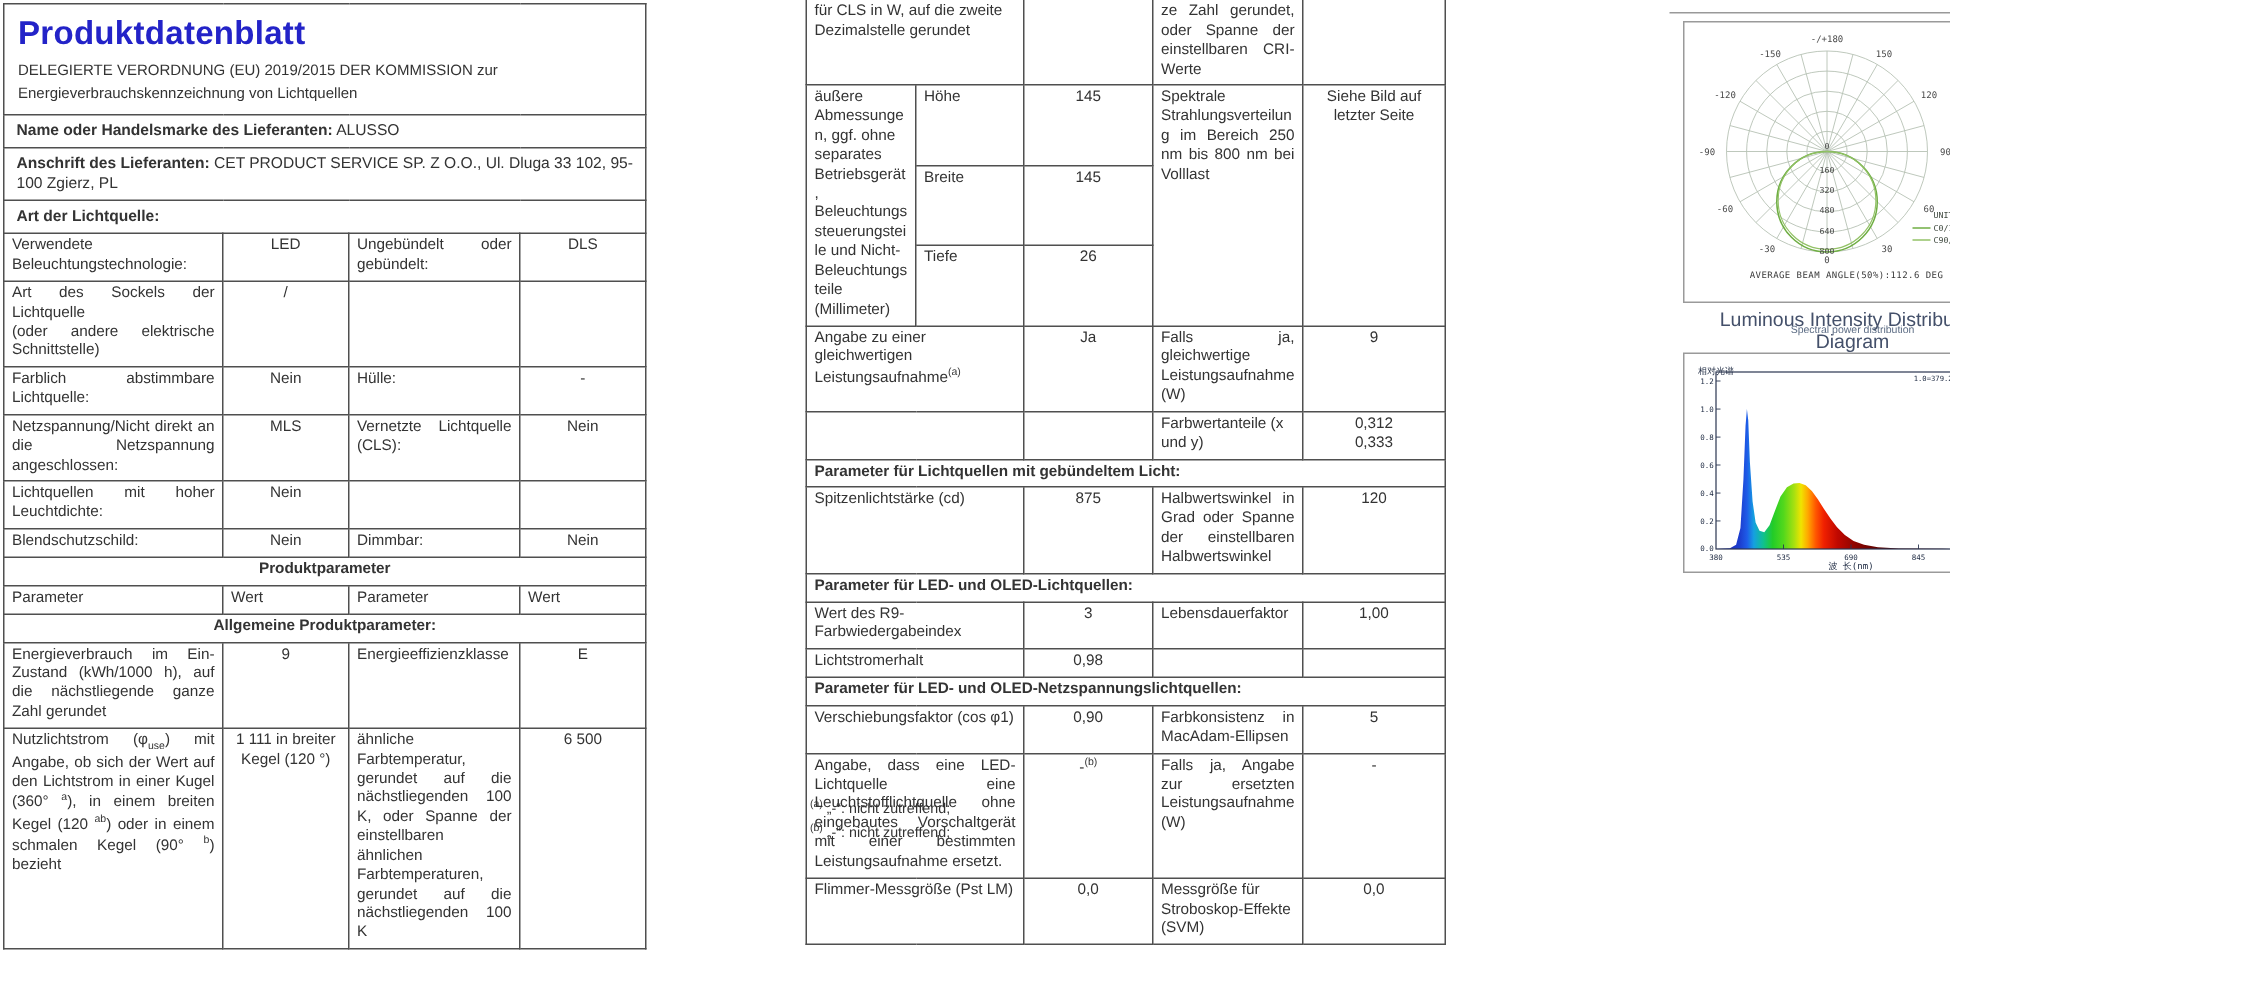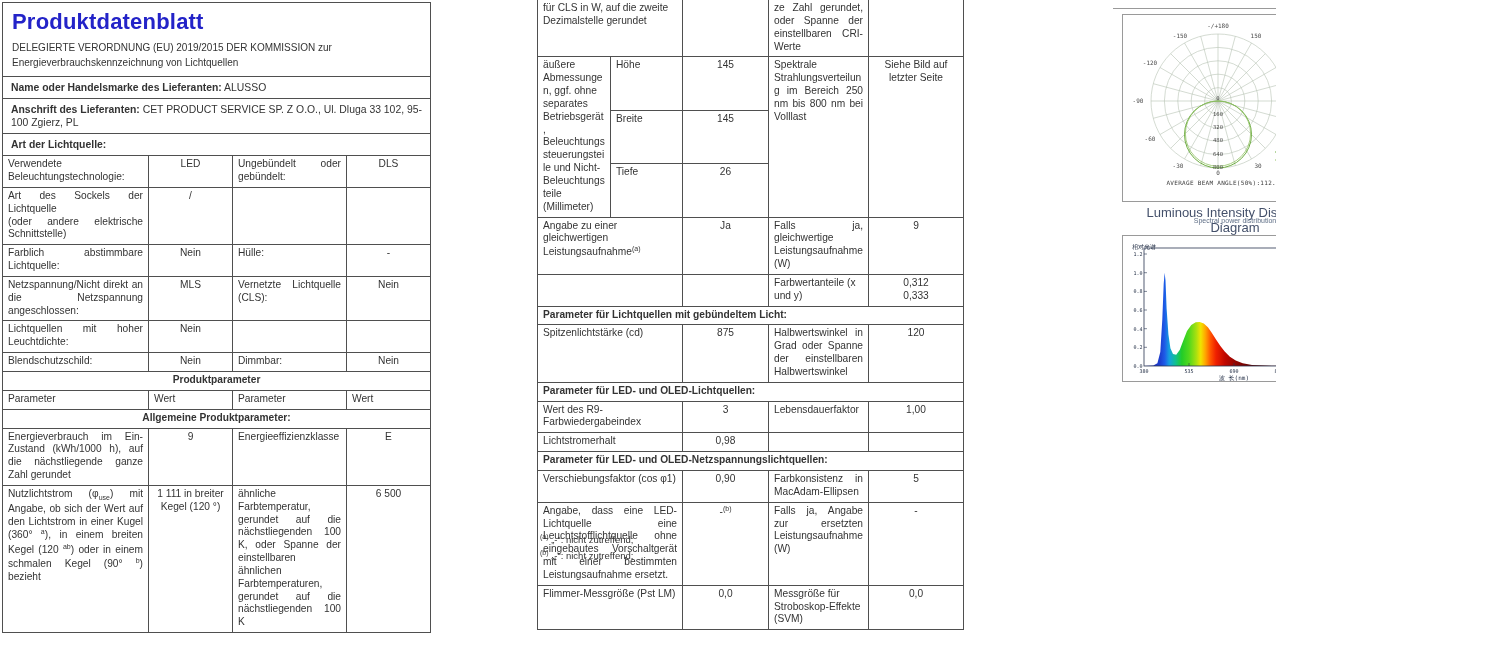--- a/index.html
+++ b/index.html
@@ -1,17 +1,17 @@
 <!DOCTYPE html>
 <html lang="de"><head>
 <meta charset="utf-8">
 <style>
   html,body{margin:0;padding:0;background:#fff;}
   .canvas{position:relative;width:1276px;height:662px;background:#ffffff;overflow:hidden;
-          font-family:"Liberation Sans",sans-serif;color:#333;}
+          font-family:"Liberation Sans",sans-serif;color:#333;padding-left:24px;}
   
   .clip1{position:absolute;left:2px;top:2px;width:432px;height:643px;overflow:hidden;}
   table.sheet{border-collapse:collapse;table-layout:fixed;background:#fff;}
   table.p1{width:428px;}
   table.p2{position:absolute;left:537px;top:0;width:426px;}
   .sheet td{border:1px solid #4f4f4f;padding:2px 5px 3px 5px;font-size:10.2px;line-height:1.26;
             vertical-align:top;overflow-wrap:break-word;hyphens:auto;}
   .sheet td.val{text-align:center;}
   .sheet td.just{text-align:justify;}
   .sheet td.b{font-weight:bold;}

